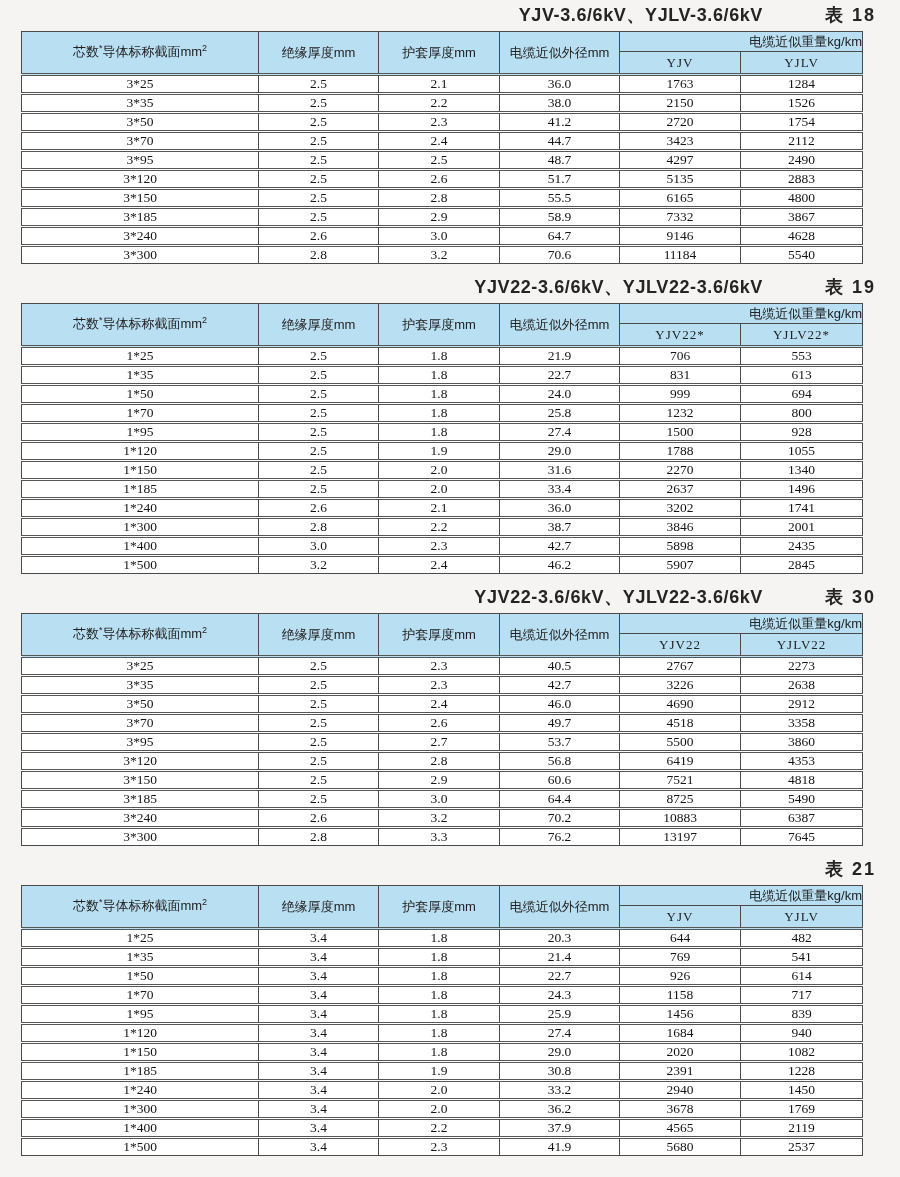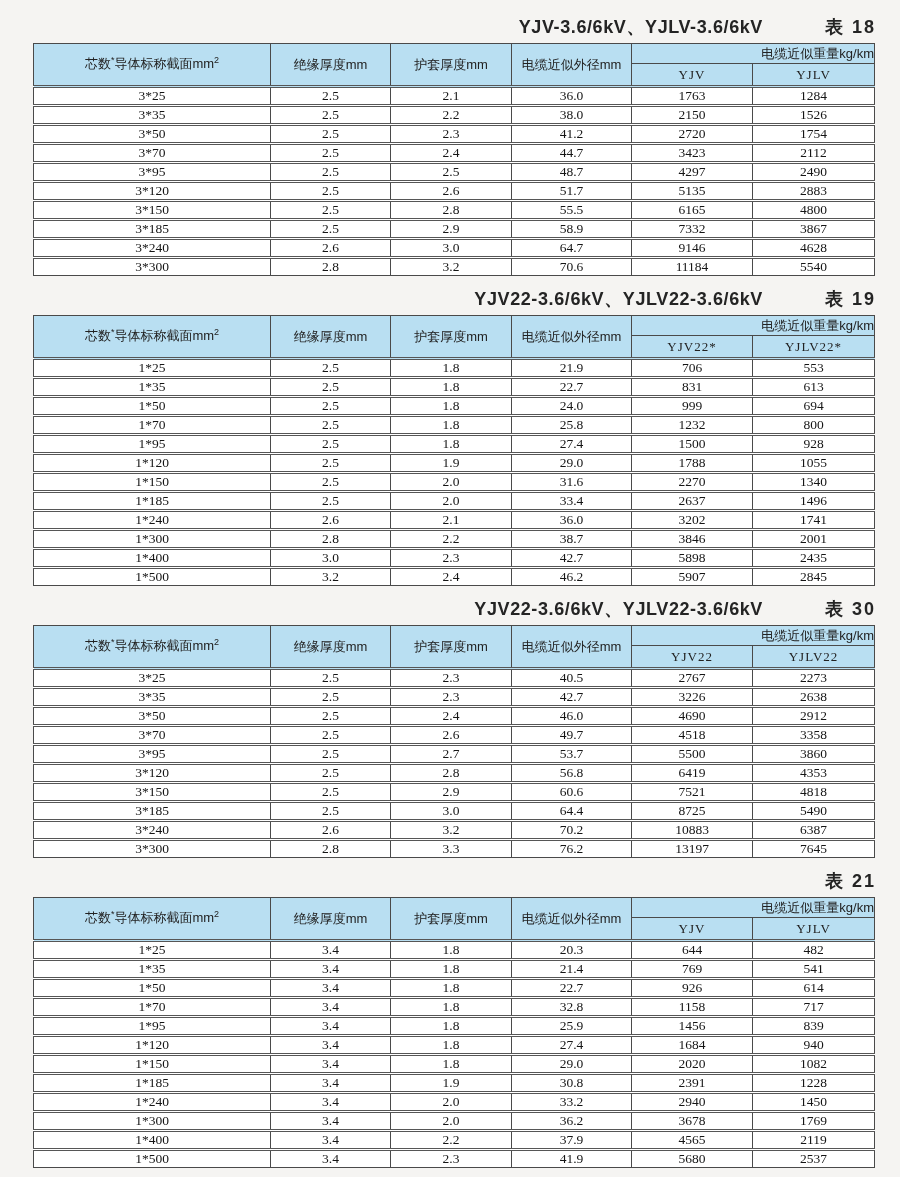--- a/index.html
+++ b/index.html
@@ -3,21 +3,21 @@
 <meta charset="utf-8">
 <style>
   html, body { margin: 0; padding: 0; }
   body {
     width: 900px;
     height: 1177px;
     background: #f5f4f2;
     font-family: "Liberation Sans", sans-serif;
     overflow: hidden;
   }
-  .sheet { padding-top: 17px; }
+  .sheet { padding-top: 5px; }
 
   .table-block { margin-bottom: 13px; }
 
   .caption {
     width: 843px;
     margin: 0 0 5px 33px;
     display: flex;
     justify-content: flex-end;
     align-items: baseline;
     color: #242424;
@@ -26,21 +26,21 @@
     letter-spacing: 0.6px;
     line-height: 21px;
     white-space: nowrap;
   }
   .caption .caption-spacer { width: 62px; }
   .caption .table-label { letter-spacing: 2px; text-align: center; }
 
   table.spec {
     border-collapse: collapse;
     table-layout: fixed;
-    margin-left: 33px;
+    margin-left: 21px;
     width: 699px;
     background: #ffffff;
     border: 1px solid #4a4a4a;
   }
   table.spec th {
     background: #b9dff2;
     border: 1px solid #4a4a4a;
     font-weight: normal;
     font-size: 13px;
     color: #222;
@@ -480,21 +480,21 @@
             <td>3.4</td>
             <td>1.8</td>
             <td>22.7</td>
             <td>926</td>
             <td>614</td>
           </tr>
           <tr>
             <td>1*70</td>
             <td>3.4</td>
             <td>1.8</td>
-            <td>32.8</td>
+            <td>24.3</td>
             <td>1158</td>
             <td>717</td>
           </tr>
           <tr>
             <td>1*95</td>
             <td>3.4</td>
             <td>1.8</td>
             <td>25.9</td>
             <td>1456</td>
             <td>839</td>

